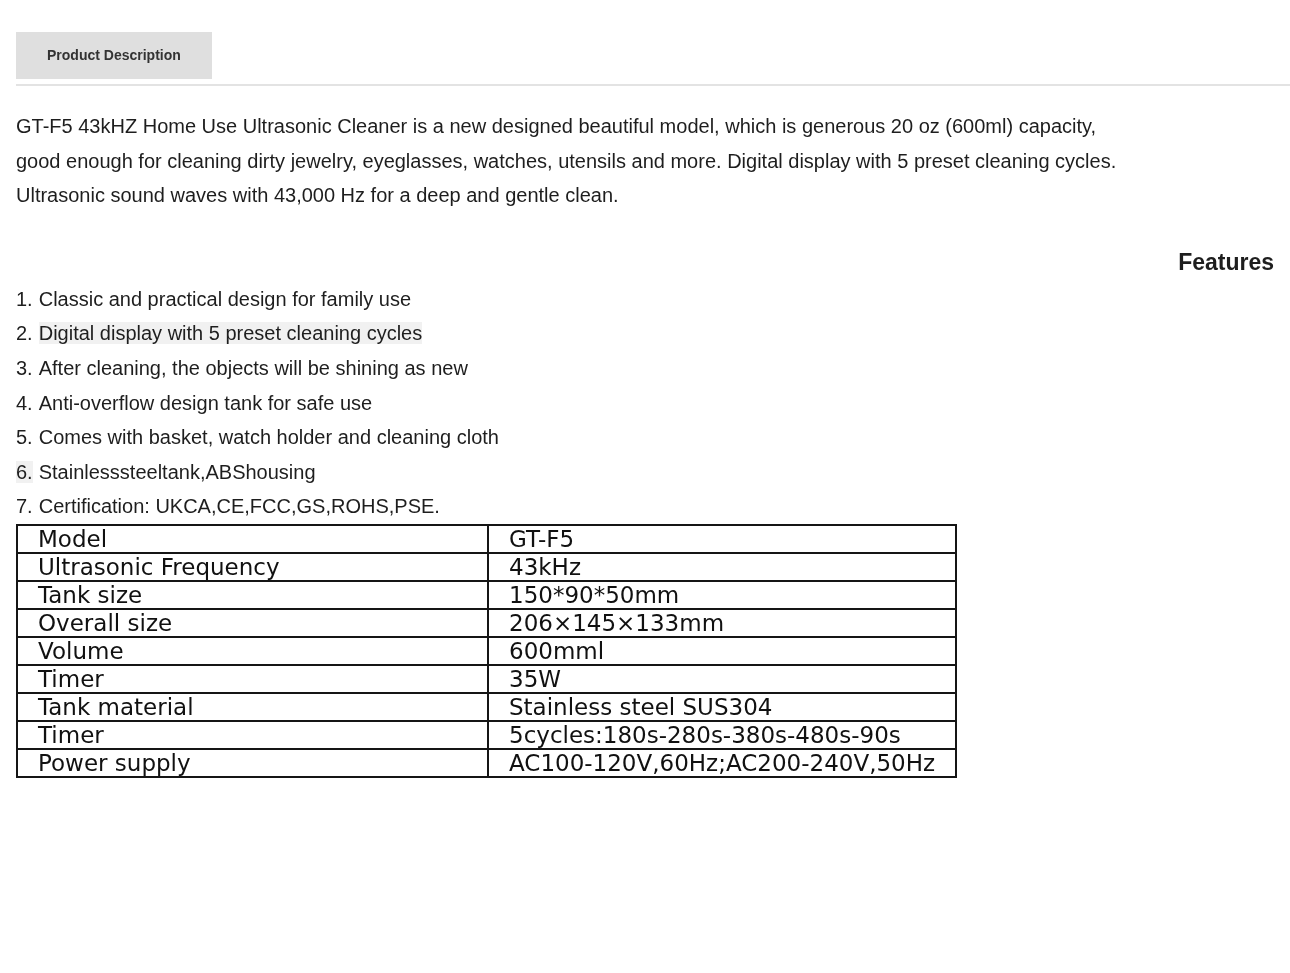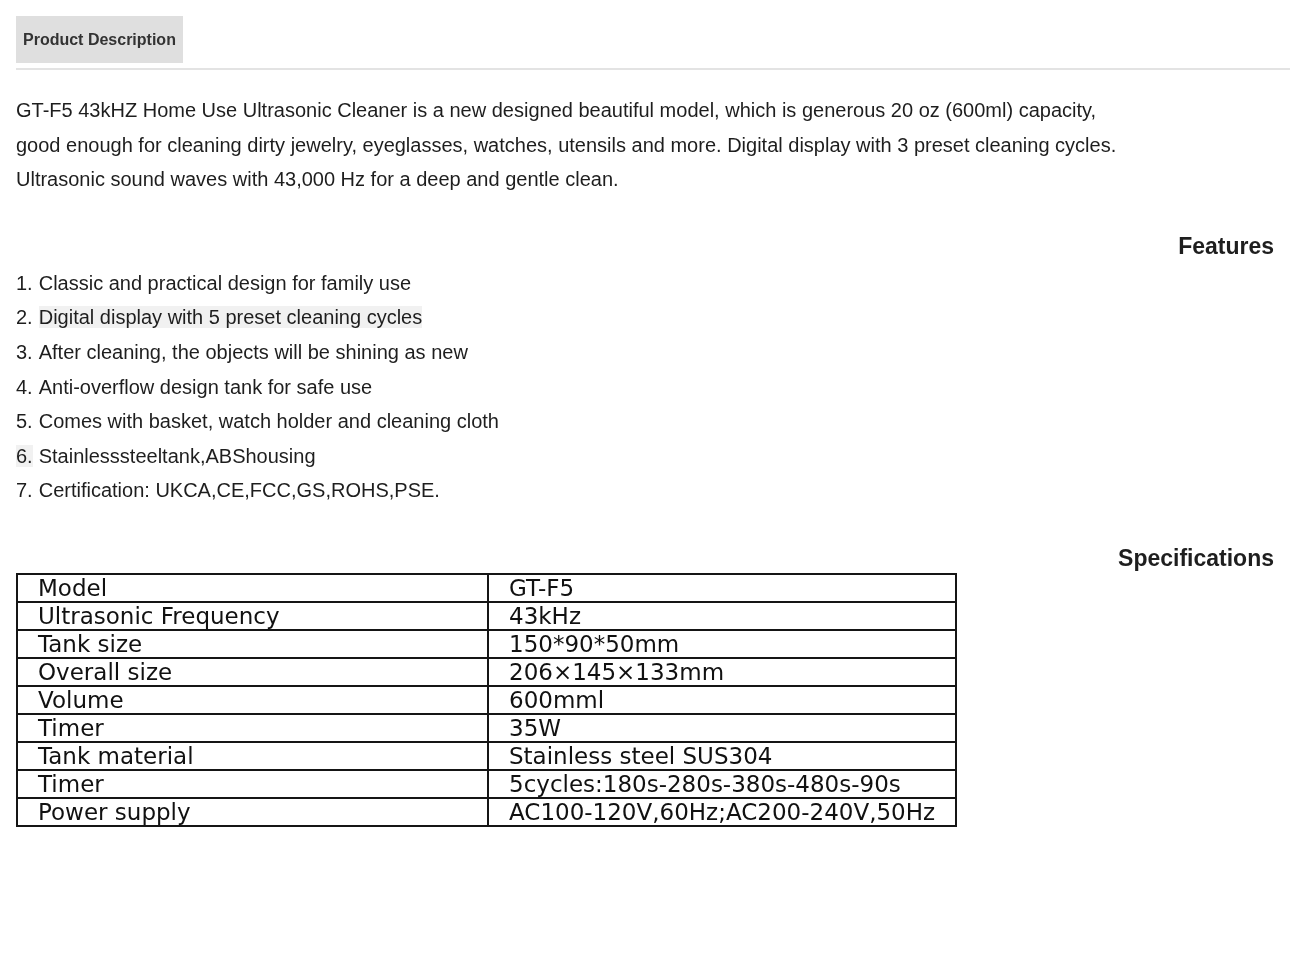--- a/index.html
+++ b/index.html
@@ -9,27 +9,27 @@
     height: 973px;
     overflow: hidden;
     font-family: "Liberation Sans", sans-serif;
     color: var(--text, #1e1e1e);
   }
   .page { padding: 0 16px; }
 
   
   .tab {
     display: inline-block;
-    margin-top: 16px;
+    margin-top: 32px;
     background: var(--tab-bg, #dfdfdf);
     color: var(--tab-text, #333333);
     font-weight: bold;
-    font-size: 16px;
+    font-size: 14px;
     line-height: 21px;
-    padding: 13px 7px;
+    padding: 13px 31px;
     cursor: pointer;
   }
   .divider {
     margin: 5px -16px 0 0;
     border-bottom: 2px solid var(--divider, #e3e3e3);
   }
 
   
   .para { margin-top: 23px; }
   .para-line {
@@ -84,21 +84,21 @@
 <div class="page">
 
   <div class="tab">Product Description</div>
 
   <div class="divider"></div>
 
   <div class="para">
 
       <div class="para-line">GT-F5 43kHZ Home Use Ultrasonic Cleaner is a new designed beautiful model, which is generous 20 oz (600ml) capacity,</div>
 
-      <div class="para-line">good enough for cleaning dirty jewelry, eyeglasses, watches, utensils and more. Digital display with 3 preset cleaning cycles.</div>
+      <div class="para-line">good enough for cleaning dirty jewelry, eyeglasses, watches, utensils and more. Digital display with 5 preset cleaning cycles.</div>
 
       <div class="para-line">Ultrasonic sound waves with 43,000 Hz for a deep and gentle clean.</div>
 
   </div>
 
   <h3 class="section-h features-h">Features</h3>
 
   <ul class="features">
 
       <li class="feature">
@@ -124,21 +124,20 @@
       <li class="feature">
         <span class="num hl">6.</span><span class="txt">Stainlesssteeltank,ABShousing</span>
       </li>
 
       <li class="feature">
         <span class="num">7.</span><span class="txt">Certification: UKCA,CE,FCC,GS,ROHS,PSE.</span>
       </li>
 
   </ul>
 
-  <h3 class="section-h specs-h">Specifications</h3>
 
   <table class="spec-table">
     <tbody>
 
         <tr class="spec-row">
           <td class="spec-label">Model</td>
           <td class="spec-value">GT-F5</td>
         </tr>
 
         <tr class="spec-row">

